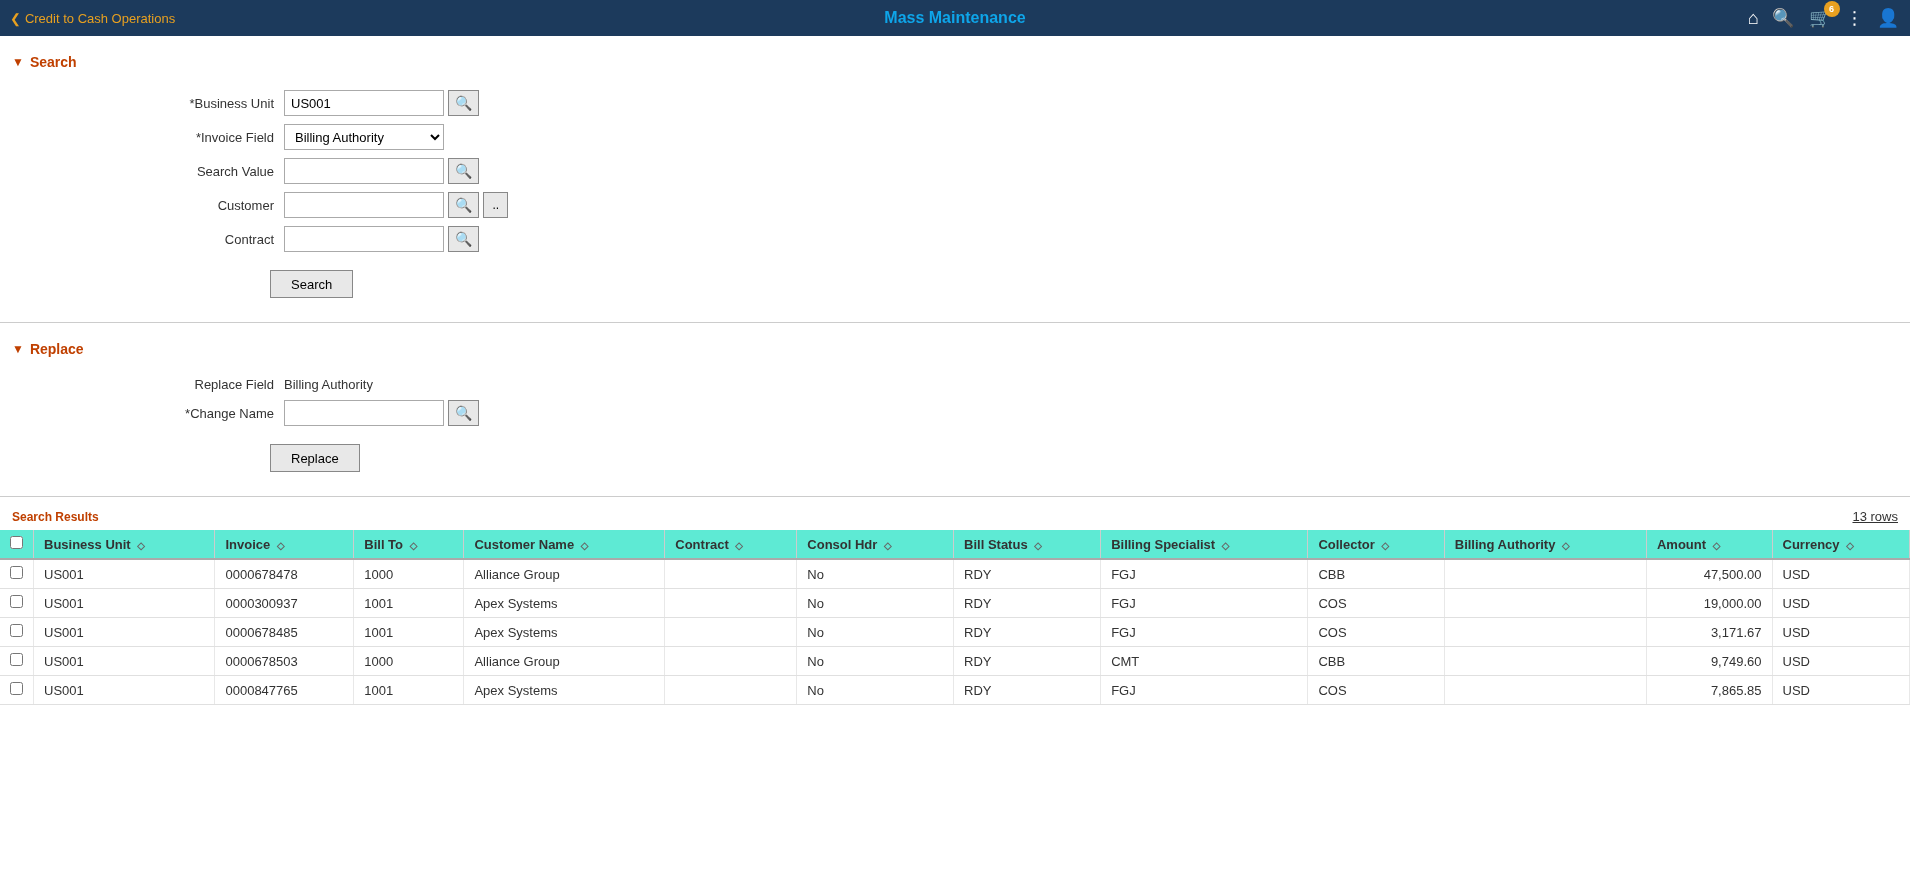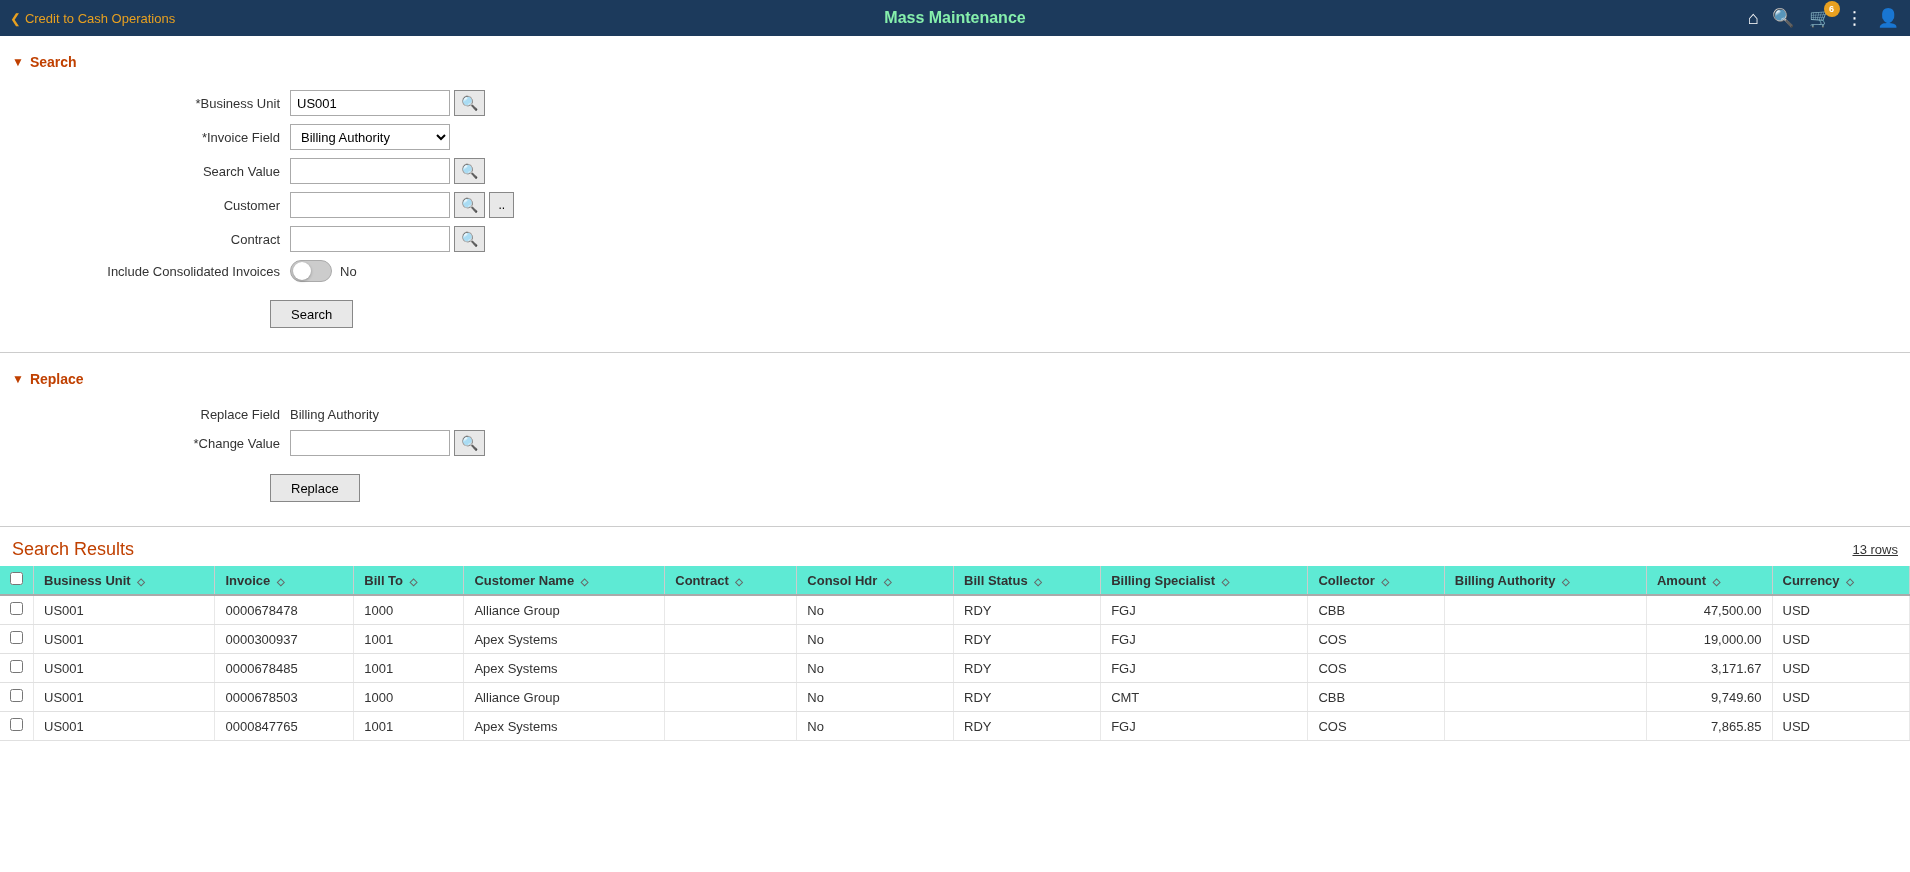--- a/index.html
+++ b/index.html
@@ -23,21 +23,21 @@
       align-items: center;
       gap: 4px;
       text-decoration: none;
     }
     .top-nav .page-title {
       position: absolute;
       left: 50%;
       transform: translateX(-50%);
       font-size: 16px;
       font-weight: bold;
-      color: #86efac;
+      color: #0ea5e9;
     }
     .top-nav .nav-icons {
       margin-left: auto;
       display: flex;
       align-items: center;
       gap: 14px;
     }
     .top-nav .nav-icon {
       color: white;
       font-size: 18px;
@@ -86,21 +86,21 @@
       font-size: 12px;
     }
 
     
     .form-area {
       padding: 4px 0;
     }
     .form-row {
       display: flex;
       align-items: center;
-      margin: 8px 10px;
+      margin: 8px 4px;
       padding: 0 20px;
     }
     .form-label {
       text-align: right;
       width: 260px;
       padding-right: 10px;
       font-size: 13px;
       color: #333;
       flex-shrink: 0;
     }
@@ -198,22 +198,22 @@
     .results-section {
       padding: 8px 0 0 0;
     }
     .results-header {
       display: flex;
       align-items: center;
       justify-content: space-between;
       padding: 4px 12px 6px 12px;
     }
     .results-title {
-      font-weight: normal;
-      font-size: 18px;
+      font-weight: bold;
+      font-size: 12px;
       color: #c04000;
     }
     .results-count {
       font-size: 13px;
       color: #333;
       text-decoration: underline;
     }
 
     
     .results-table-wrap {
@@ -336,29 +336,20 @@
       </div>
 
       <div class="form-row">
         <div class="form-label">Contract</div>
         <div class="form-input-wrap">
           <input class="form-input" type="text" style="">
           <button class="search-btn-small">🔍</button>
         </div>
       </div>
 
-      <div class="form-row">
-        <div class="form-label">Include Consolidated Invoices</div>
-        <div class="toggle-wrap">
-          <div class="toggle">
-            <div class="toggle-knob"></div>
-          </div>
-          <span class="toggle-label">No</span>
-        </div>
-      </div>
 
       <div class="btn-row">
         <button class="action-btn">Search</button>
       </div>
 
     </div>
   </div>
 
   <div class="section">
     <div class="section-header">
@@ -366,21 +357,21 @@
       <span>Replace</span>
     </div>
     <div class="form-area">
 
       <div class="form-row">
         <div class="form-label">Replace Field</div>
         <span class="replace-value-text">Billing Authority</span>
       </div>
 
       <div class="form-row">
-        <div class="form-label">*Change Value</div>
+        <div class="form-label">*Change Name</div>
         <div class="form-input-wrap">
           <input class="form-input" type="text" style="">
           <button class="search-btn-small">🔍</button>
         </div>
       </div>
 
       <div class="btn-row">
         <button class="action-btn">Replace</button>
       </div>
 

